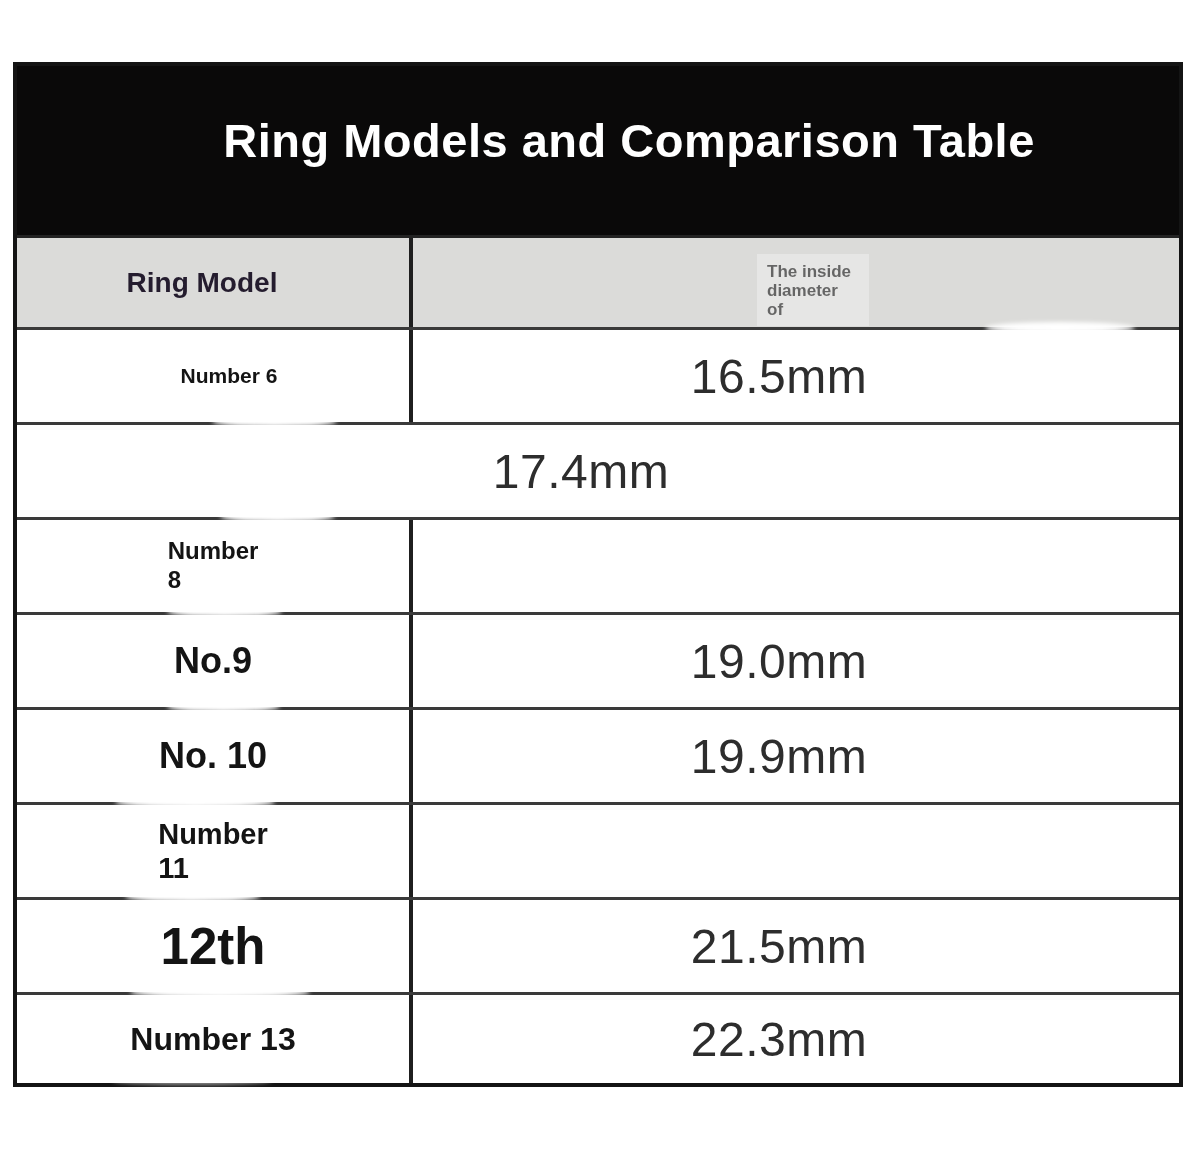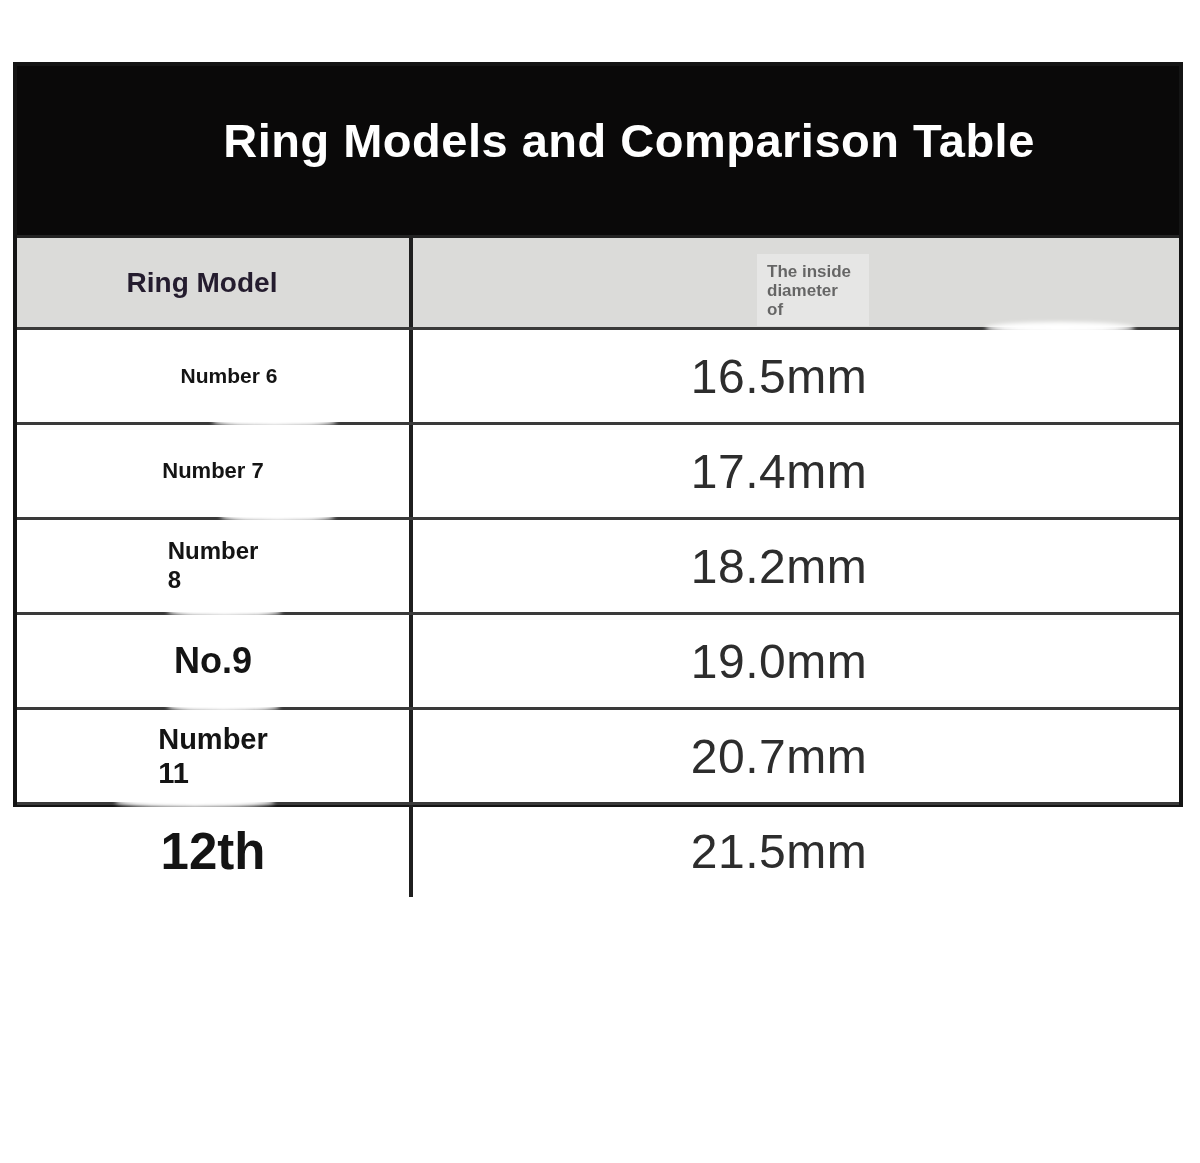--- a/index.html
+++ b/index.html
@@ -17,21 +17,21 @@
   html,body { background:#ffffff; }
   body {
     width:1200px; height:1163px;
     font-family:"Liberation Sans", sans-serif;
     position:relative; overflow:hidden;
   }
   .stage { position:relative; width:1200px; height:1163px; background:#ffffff; }
 
   .ring-table {
     position:absolute; left:13px; top:62px;
-    width:1170px; height:745px;
+    width:1170px; height:1025px;
     border:4px solid var(--outer-border);
     background:#ffffff;
   }
 
   .banner {
     height:169px; background:var(--banner-bg);
     display:flex; align-items:center; justify-content:center;
     overflow:hidden;
   }
   .banner-title {
@@ -125,67 +125,74 @@
     <div class="row r0">
       <div class="cell-model">
         <span class="model-label">Number 6</span>
       </div>
       <div class="cell-value">
         <span class="value-label">16.5mm</span>
       </div>
     </div>
 
     <div class="row r1">
-      <div class="cell-model">
-        <span class="model-label">Number 7</span>
-      </div>
       <div class="cell-value">
         <span class="value-label">17.4mm</span>
       </div>
     </div>
 
     <div class="row r2">
       <div class="cell-model">
         <span class="model-label">Number
 8</span>
       </div>
-      <div class="cell-value">
-        <span class="value-label">18.2mm</span>
-      </div>
     </div>
 
     <div class="row r3">
       <div class="cell-model">
         <span class="model-label">No.9</span>
       </div>
       <div class="cell-value">
         <span class="value-label">19.0mm</span>
       </div>
     </div>
 
+    <div class="row r4">
+      <div class="cell-model">
+        <span class="model-label">No. 10</span>
+      </div>
+      <div class="cell-value">
+        <span class="value-label">19.9mm</span>
+      </div>
+    </div>
 
     <div class="row r5">
       <div class="cell-model">
         <span class="model-label">Number
 11</span>
       </div>
-      <div class="cell-value">
-        <span class="value-label">20.7mm</span>
-      </div>
     </div>
 
     <div class="row r6">
       <div class="cell-model">
         <span class="model-label">12th</span>
       </div>
       <div class="cell-value">
         <span class="value-label">21.5mm</span>
       </div>
     </div>
 
+    <div class="row r7 last">
+      <div class="cell-model">
+        <span class="model-label">Number 13</span>
+      </div>
+      <div class="cell-value">
+        <span class="value-label">22.3mm</span>
+      </div>
+    </div>
 
     <div class="header-highlight"></div>
     <div class="smudge" style="left:968px; top:256px; width:150px; height:12px;"></div>
     <div class="smudge" style="left:195px; top:350px; width:125px; height:11px;"></div>
     <div class="smudge" style="left:203px; top:445px; width:115px; height:11px;"></div>
     <div class="smudge" style="left:150px; top:540px; width:115px; height:11px;"></div>
     <div class="smudge" style="left:150px; top:635px; width:113px; height:11px;"></div>
     <div class="smudge" style="left:98px;  top:730px; width:160px; height:12px;"></div>
     <div class="smudge" style="left:108px; top:825px; width:135px; height:11px;"></div>
     <div class="smudge" style="left:113px; top:920px; width:180px; height:12px;"></div>

